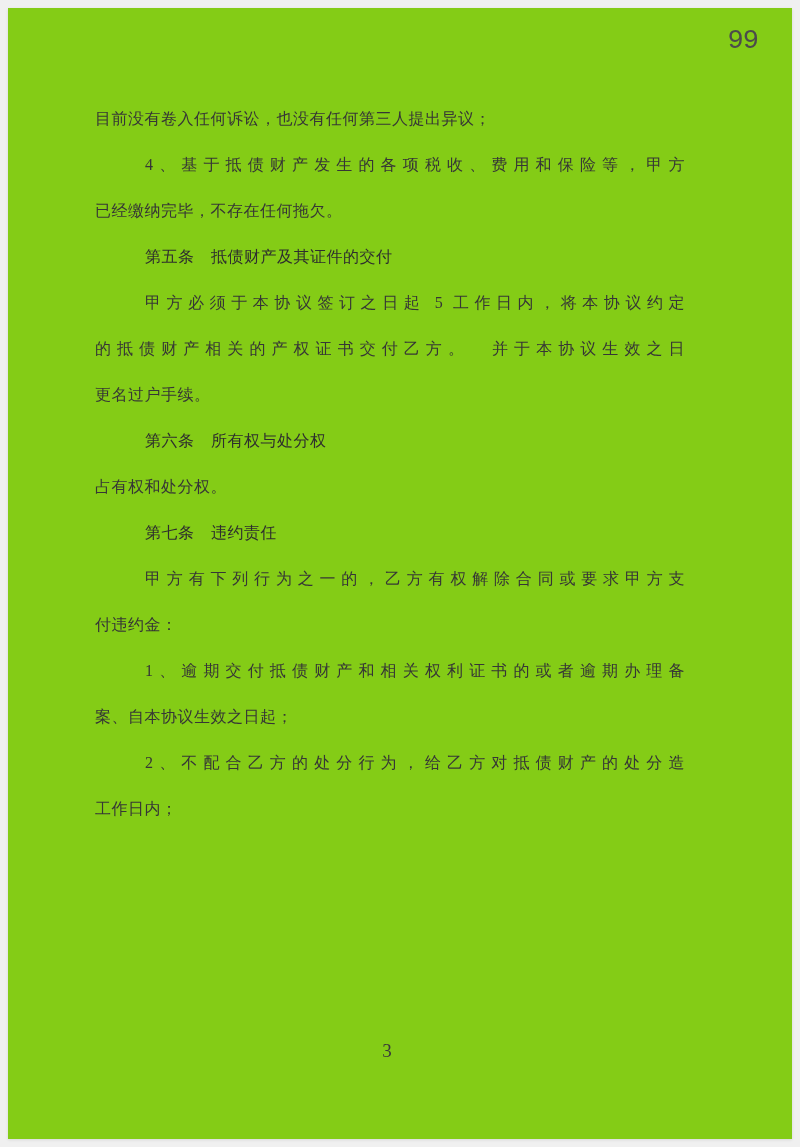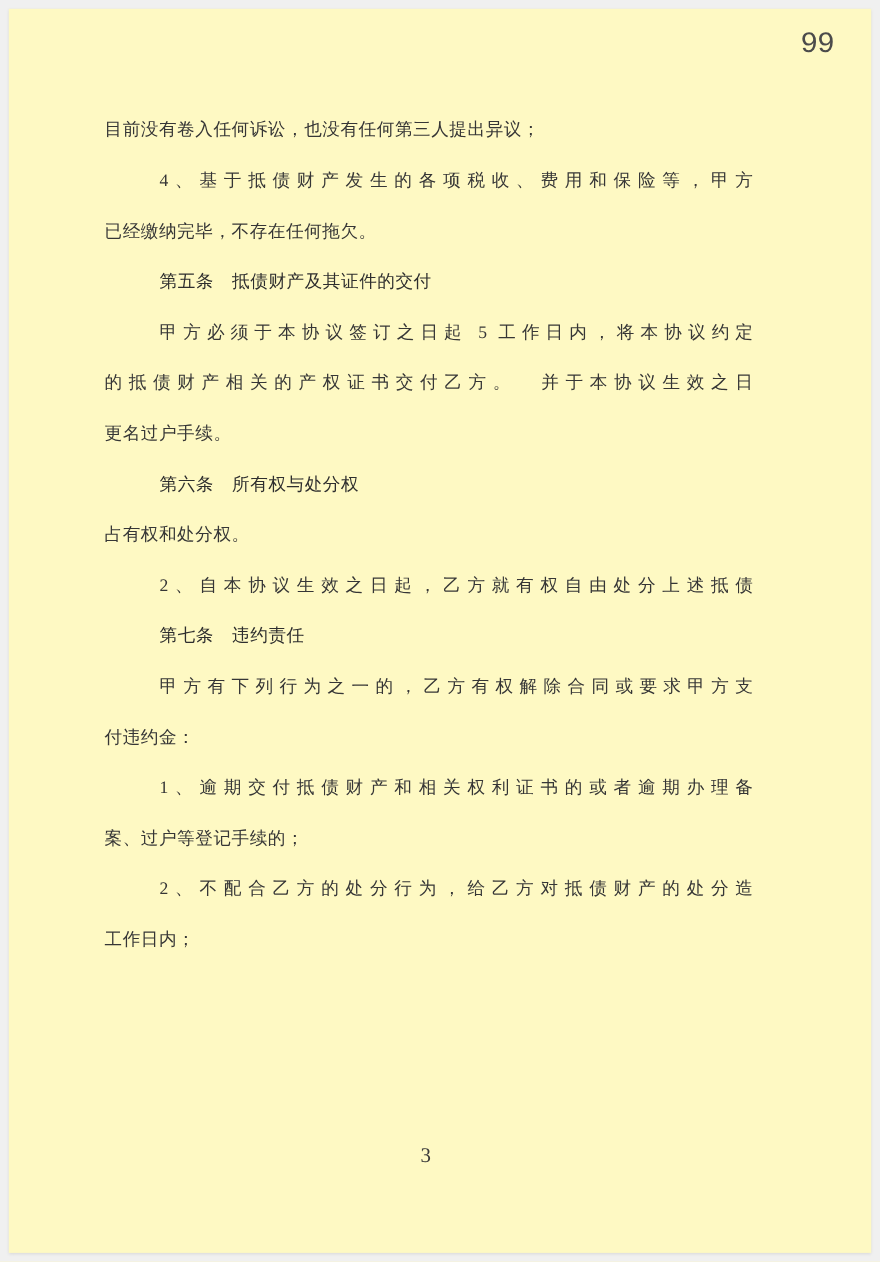--- a/index.html
+++ b/index.html
@@ -13,21 +13,21 @@
     position: relative;
     font-family: "Liberation Serif", "DejaVu Serif", serif;
     overflow: hidden;
   }
   .page {
     position: absolute;
     left: 8px;
     top: 8px;
     width: 784px;
     height: 1131px;
-    background: #fef9c3;
+    background: #84cc16;
     box-shadow: 0 1px 3px rgba(0,0,0,0.10);
   }
   .corner-num {
     position: absolute;
     top: 18px;
     right: 34px;
     font-family: "Liberation Mono", "DejaVu Sans Mono", monospace;
     font-size: 27px;
     letter-spacing: -1px;
     color: #4b4b4b;
@@ -78,25 +78,24 @@
   <div class="content">
     <div class="ln">目前没有卷入任何诉讼，也没有任何第三人提出异议；</div>
     <div class="ln ind just">4、基于抵债财产发生的各项税收、费用和保险等，甲方</div>
     <div class="ln">已经缴纳完毕，不存在任何拖欠。</div>
     <div class="ln ind bold">第五条　抵债财产及其证件的交付</div>
     <div class="ln ind just">甲方必须于本协议签订之日起 5 工作日内，将本协议约定</div>
     <div class="ln just">的抵债财产相关的产权证书交付乙方。　并于本协议生效之日</div>
     <div class="ln">更名过户手续。</div>
     <div class="ln ind bold">第六条　所有权与处分权</div>
     <div class="ln">占有权和处分权。</div>
-    <div class="ln ind just">2、自本协议生效之日起，乙方就有权自由处分上述抵债</div>
     <div class="ln ind bold">第七条　违约责任</div>
     <div class="ln ind just">甲方有下列行为之一的，乙方有权解除合同或要求甲方支</div>
     <div class="ln">付违约金：</div>
     <div class="ln ind just">1、逾期交付抵债财产和相关权利证书的或者逾期办理备</div>
-    <div class="ln">案、过户等登记手续的；</div>
+    <div class="ln">案、自本协议生效之日起；</div>
     <div class="ln ind just">2、不配合乙方的处分行为，给乙方对抵债财产的处分造</div>
     <div class="ln">工作日内；</div>
   </div>
 
   <div class="footer-num">3</div>
 
 </div>
 
 </body></html>

